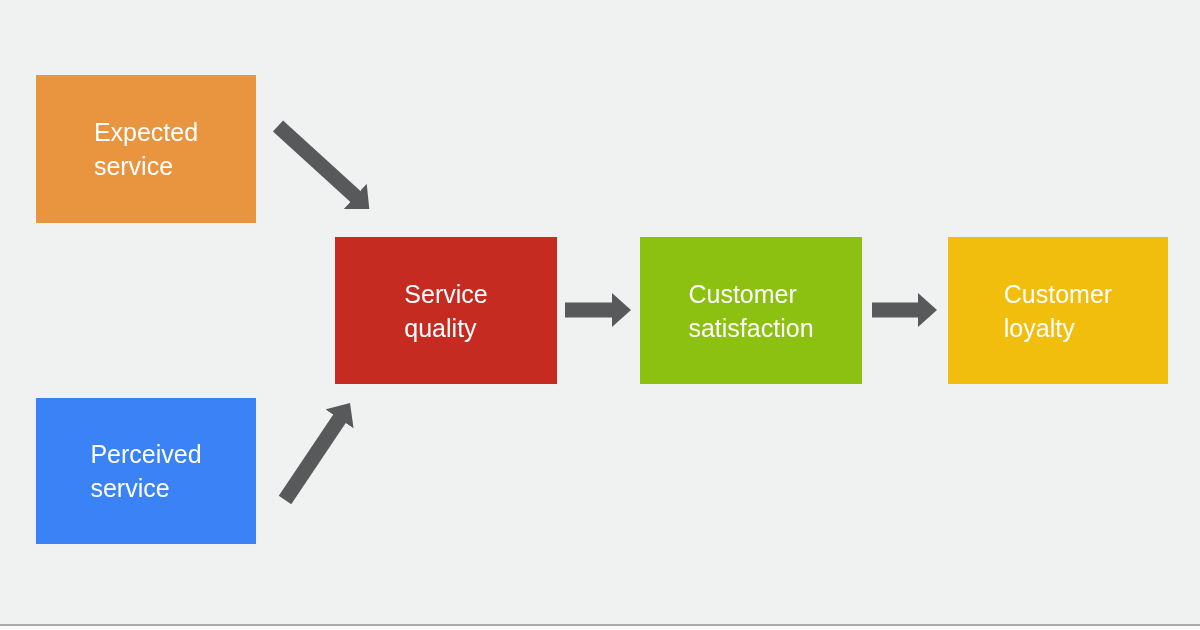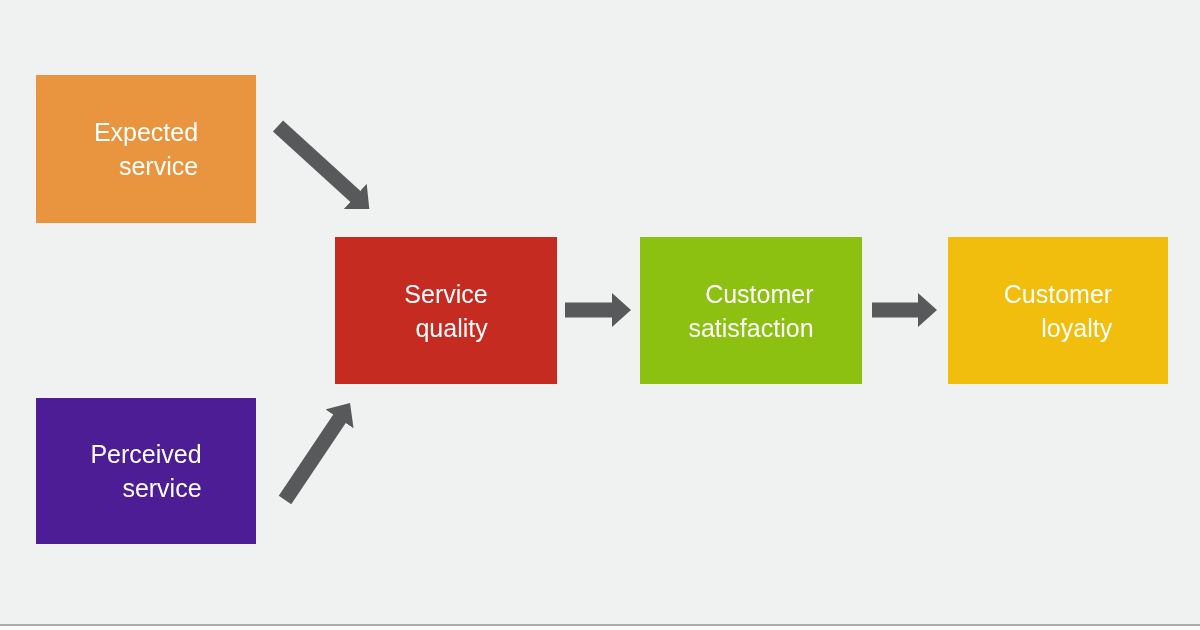--- a/index.html
+++ b/index.html
@@ -28,21 +28,21 @@
   }
   .arrowhead {
     fill: var(--connector, #58595B);
     stroke: none;
   }
   .node {
     position: absolute;
     display: flex;
     align-items: center;
     justify-content: center;
-    text-align: right;
+    text-align: left;
   }
   .node .label {
     white-space: pre-line;
     color: var(--node_text, #FFFFFF);
     font-size: 25px;
     line-height: 34px;
     font-weight: 400;
   }
   .n-expected     { left: 36px;  top: 75px;  width: 220px; height: 148px; }
   .n-perceived    { left: 36px;  top: 398px; width: 220px; height: 146px; }
@@ -74,21 +74,21 @@
     <line class="connector" x1="285" y1="500" x2="340" y2="418" marker-end="url(#arrowhead)"></line>
     <line class="connector" x1="565" y1="310" x2="613" y2="310" marker-end="url(#arrowhead)"></line>
     <line class="connector" x1="872" y1="310" x2="919" y2="310" marker-end="url(#arrowhead)"></line>
   </svg>
 
   <div class="node n-expected" style="background-color: rgb(233, 149, 63);">
     <span class="label">Expected
 service</span>
   </div>
 
-  <div class="node n-perceived" style="background-color: #4c1d95;">
+  <div class="node n-perceived" style="background-color: #3b82f6;">
     <span class="label">Perceived
 service</span>
   </div>
 
   <div class="node n-quality" style="background-color: rgb(198, 43, 34);">
     <span class="label">Service
 quality</span>
   </div>
 
   <div class="node n-satisfaction" style="background-color: rgb(140, 193, 18);">

